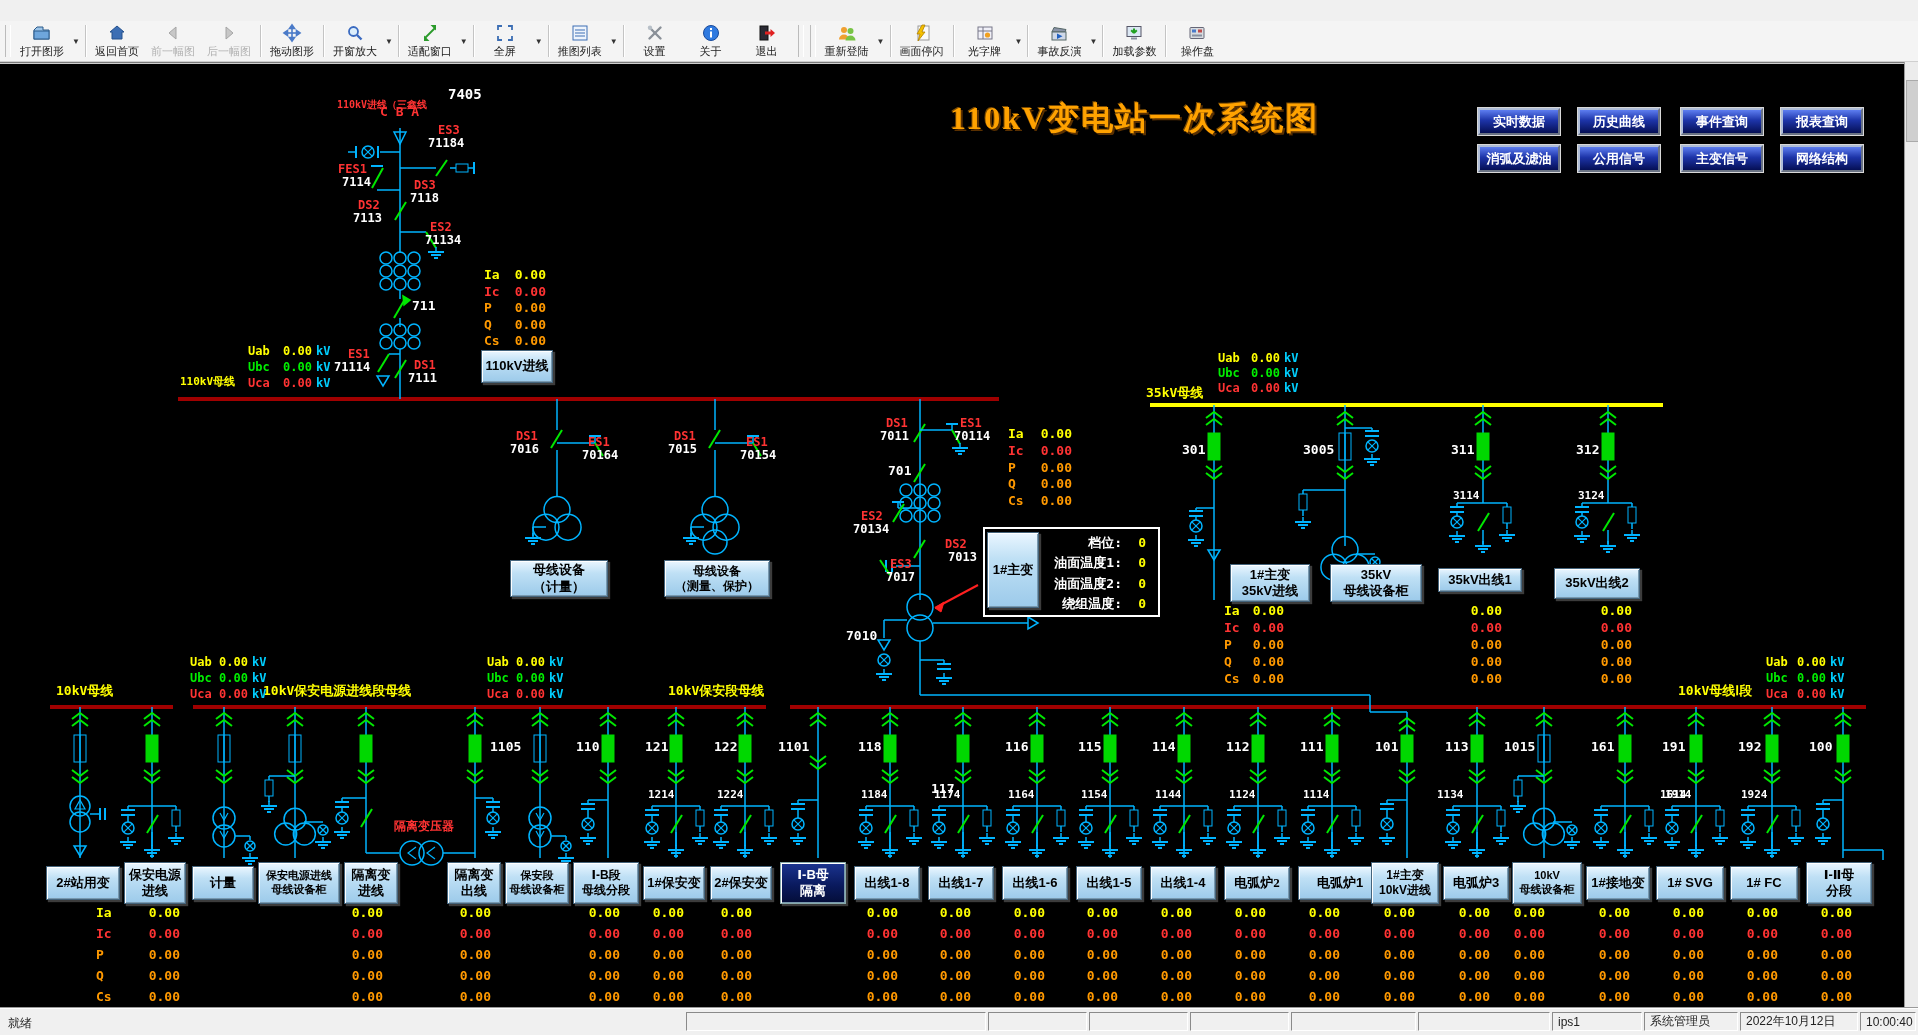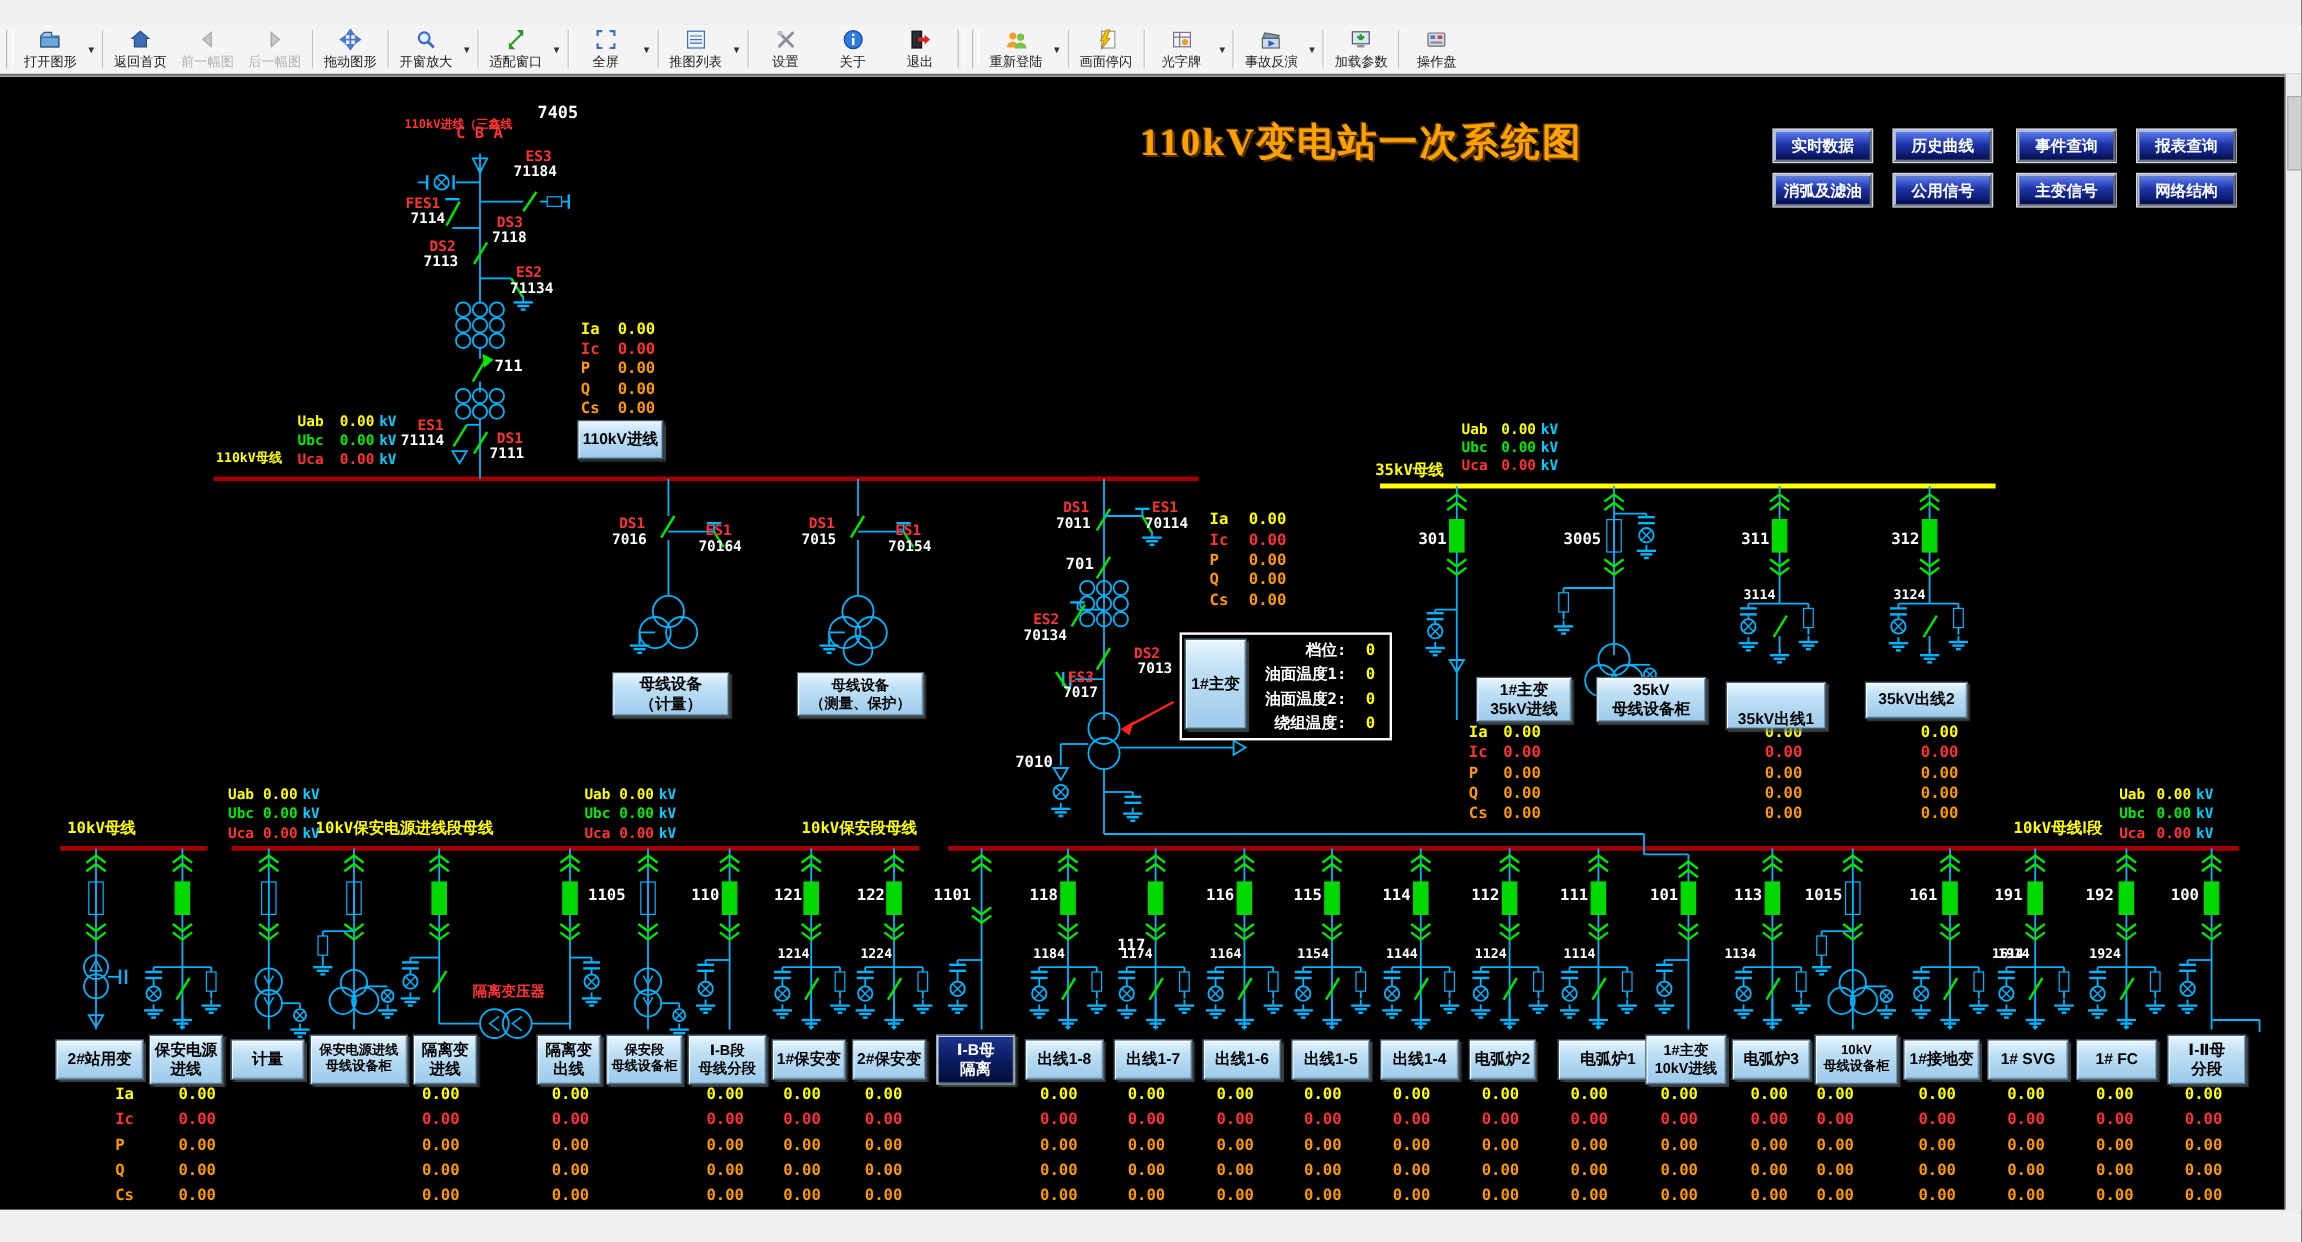--- a/index.html
+++ b/index.html
@@ -1516,21 +1516,21 @@
         <div>（测量、保护）</div>
       </div>
       <div class="bluebtn" style="left: 1230px; top: 564px; width: 80px; height: 38px; font-size: 13px;">
         <div>1#主变</div>
         <div>35kV进线</div>
       </div>
       <div class="bluebtn" style="left: 1330px; top: 564px; width: 92px; height: 38px; font-size: 13px;">
         <div>35kV</div>
         <div>母线设备柜</div>
       </div>
-      <div class="bluebtn" style="left: 1438px; top: 568px; width: 84px; height: 40px; font-size: 13px; justify-content: flex-end;">
+      <div class="bluebtn" style="left: 1438px; top: 568px; width: 84px; height: 24px; font-size: 13px;">
         <div>35kV出线1</div>
       </div>
       <div class="bluebtn" style="left: 1554px; top: 568px; width: 86px; height: 31px; font-size: 13px;">
         <div>35kV出线2</div>
       </div>
       <div class="bluebtn" style="left: 46px; top: 866px; width: 74px; height: 34px; font-size: 13px;">
         <div>2#站用变</div>
       </div>
       <div class="bluebtn" style="left: 124px; top: 862px; width: 62px; height: 42px; font-size: 13px;">
         <div>保安电源</div>
@@ -1577,21 +1577,21 @@
       </div>
       <div class="bluebtn" style="left: 1002px; top: 866px; width: 66px; height: 34px; font-size: 13px;">
         <div>出线1-6</div>
       </div>
       <div class="bluebtn" style="left: 1076px; top: 866px; width: 66px; height: 34px; font-size: 13px;">
         <div>出线1-5</div>
       </div>
       <div class="bluebtn" style="left: 1150px; top: 866px; width: 66px; height: 34px; font-size: 13px;">
         <div>出线1-4</div>
       </div>
-      <div class="bluebtn" style="left: 1224px; top: 866px; width: 56px; height: 34px; font-size: 13px;">
+      <div class="bluebtn" style="left: 1224px; top: 866px; width: 66px; height: 34px; font-size: 13px; font-family: Liberation Serif, serif;">
         <div>电弧炉2</div>
       </div>
       <div class="bluebtn" style="left: 1298px; top: 866px; width: 84px; height: 34px; font-size: 13px;">
         <div>电弧炉1</div>
       </div>
       <div class="bluebtn" style="left: 1371px; top: 862px; width: 68px; height: 42px; font-size: 12px;">
         <div>1#主变</div>
         <div>10kV进线</div>
       </div>
       <div class="bluebtn" style="left: 1443px; top: 866px; width: 66px; height: 34px; font-size: 13px;">
@@ -1665,14 +1665,27 @@
       <div class="lbl c-white" style="left: 1741px; top: 789px; font-size: 11px;">1924</div>
       <div class="lbl c-white" style="left: 1809px; top: 740px; font-size: 13px;">100</div>
       <div class="lbl c-white" style="left: 1182px; top: 443px; font-size: 13px;">301</div>
       <div class="lbl c-white" style="left: 1303px; top: 443px; font-size: 13px;">3005</div>
       <div class="lbl c-white" style="left: 1451px; top: 443px; font-size: 13px;">311</div>
       <div class="lbl c-white" style="left: 1453px; top: 490px; font-size: 11px;">3114</div>
       <div class="lbl c-white" style="left: 1576px; top: 443px; font-size: 13px;">312</div>
       <div class="lbl c-white" style="left: 1578px; top: 490px; font-size: 11px;">3124</div>
     </div>
 
+  <div class="statusbar" id="statusbar">
+    <span class="ready">就绪</span>
+  <div class="sfield" style="left: 686px; width: 300px;"></div>
+      <div class="sfield" style="left: 988px; width: 99px;"></div>
+      <div class="sfield" style="left: 1089px; width: 99px;"></div>
+      <div class="sfield" style="left: 1190px; width: 99px;"></div>
+      <div class="sfield" style="left: 1291px; width: 125px;"></div>
+      <div class="sfield" style="left: 1418px; width: 132px;"></div>
+      <div class="sfield" style="left: 1552px; width: 90px;">ips1</div>
+      <div class="sfield" style="left: 1644px; width: 94px;">系统管理员</div>
+      <div class="sfield" style="left: 1740px; width: 118px;">2022年10月12日</div>
+      <div class="sfield" style="left: 1860px; width: 56px;">10:00:40</div>
+    </div>
 
 </div>
 
 </body></html>

